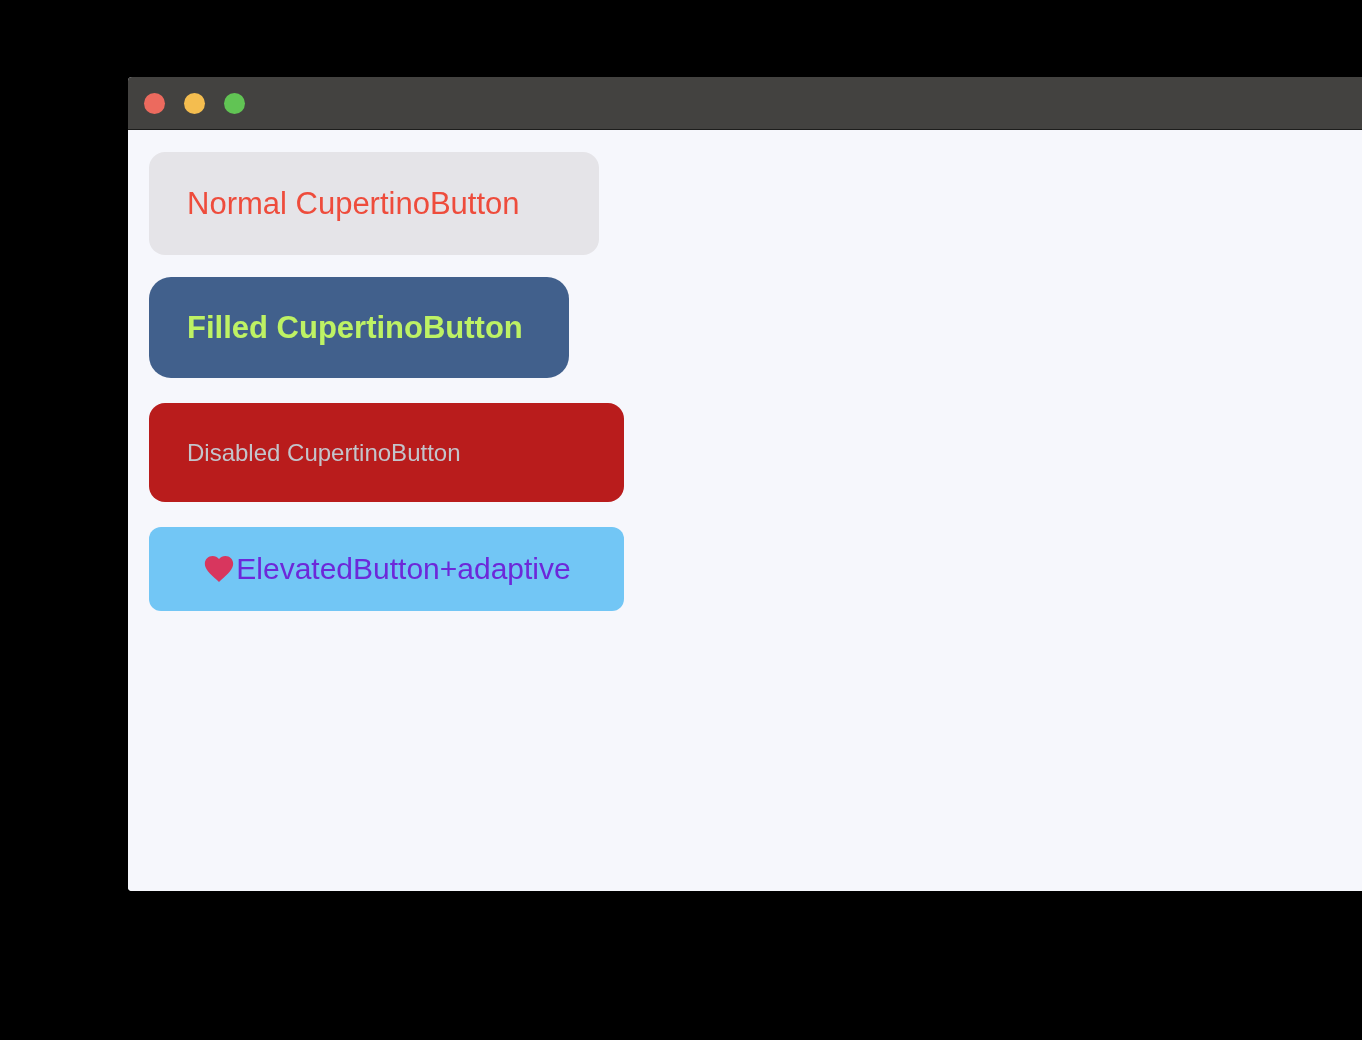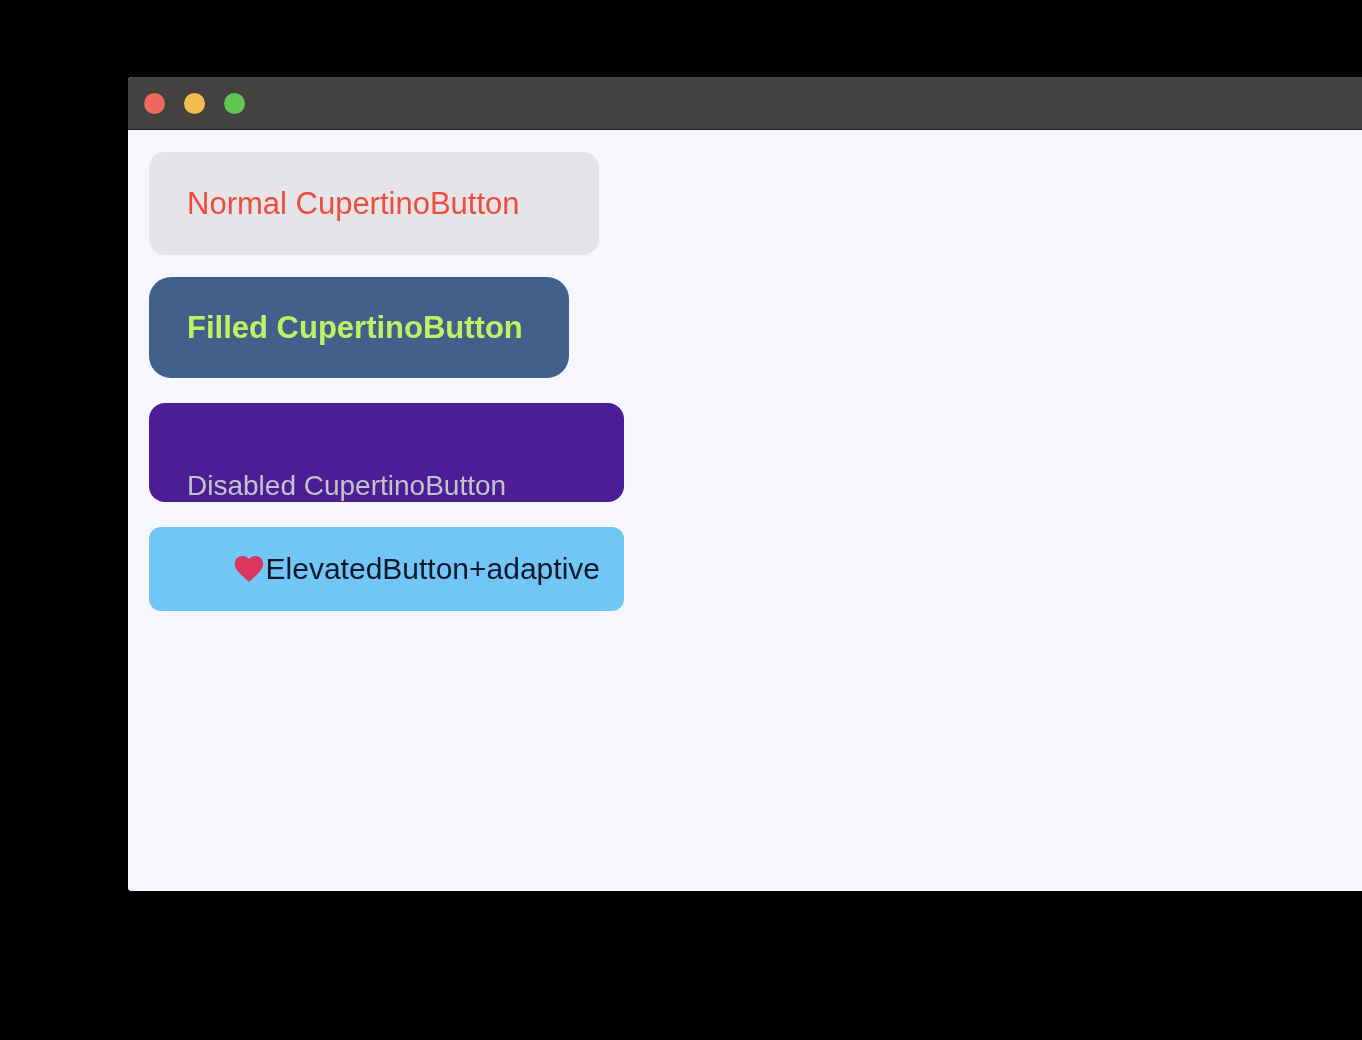--- a/index.html
+++ b/index.html
@@ -108,38 +108,37 @@
     font-weight: bold;
     justify-content: flex-start;
     margin-bottom: 25px;
   }
 
   
   #btn-disabled {
     height: 99px;
     width: 475px;
     border-radius: 16px;
-    background: #4c1d95;
+    background: #b91c1c;
     color: #c3c4cb;
-    font-size: 28px;
+    font-size: 24px;
     justify-content: flex-start;
     cursor: default;
     margin-bottom: 25px;
-    align-items: flex-end;
   }
 
   
   #btn-elevated {
     height: 84px;
     width: 475px;
     border-radius: 12px;
     background: #72c6f5;
-    color: #0f172a;
+    color: #6d28d9;
     font-size: 30px;
-    justify-content: flex-end;
+    justify-content: center;
     padding: 0 24px;
   }
   #btn-elevated .heart-icon {
     display: inline-flex;
     align-items: center;
     justify-content: center;
     width: 34px;
     height: 34px;
     flex: 0 0 auto;
   }

